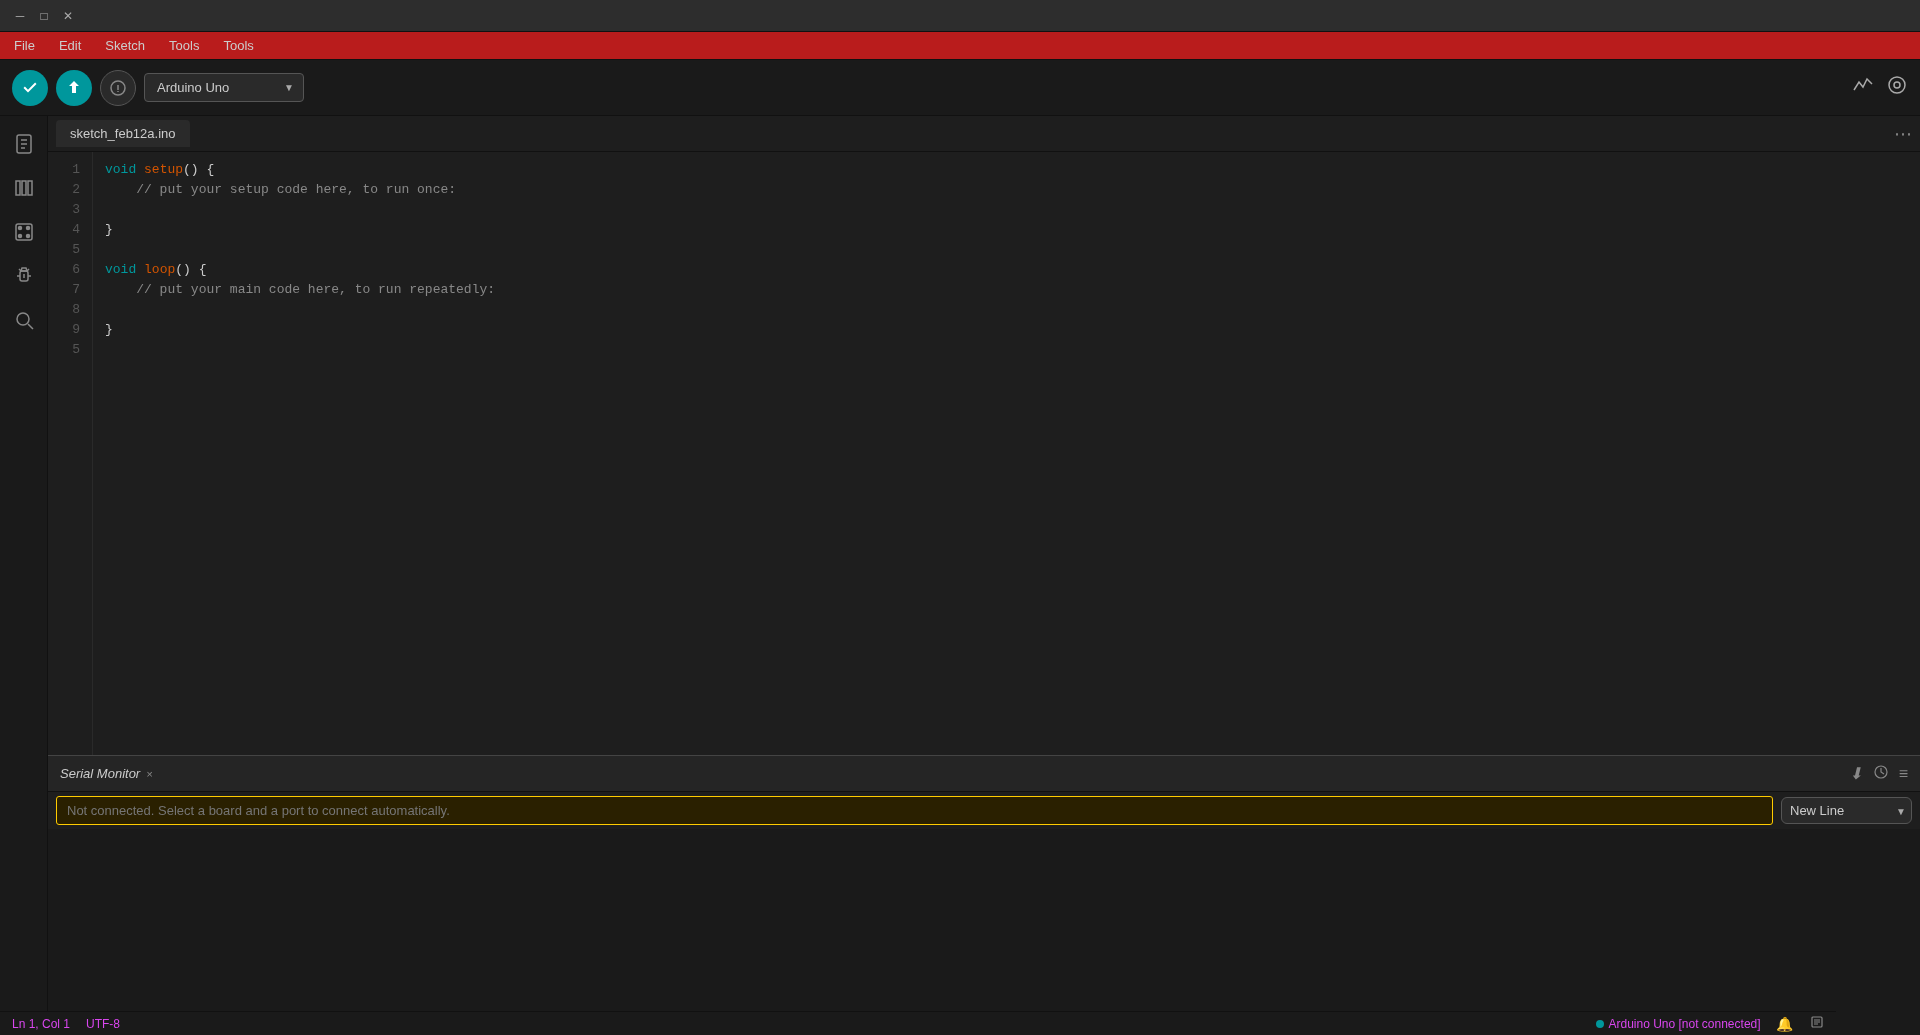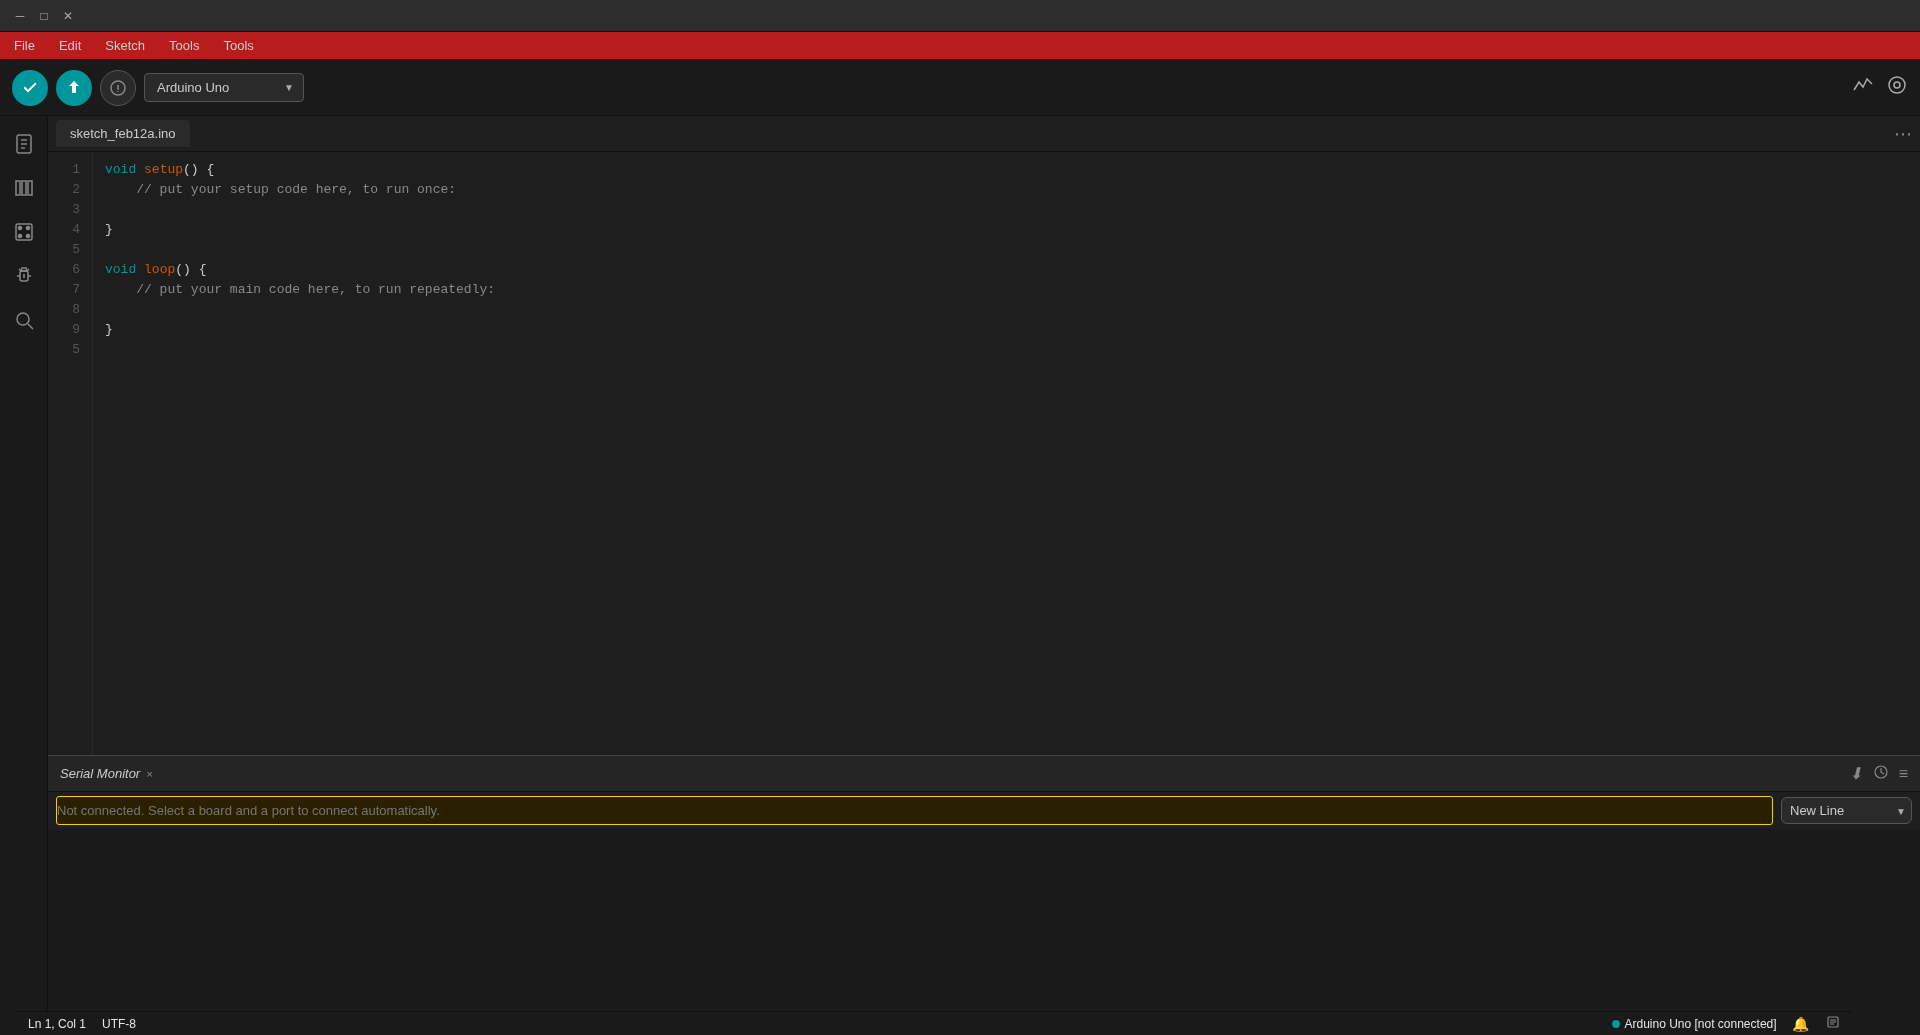--- a/index.html
+++ b/index.html
@@ -275,21 +275,21 @@
       align-items: center;
       padding: 4px 8px;
       gap: 8px;
       background: #1e1e1e;
     }
     #serial-message-input {
       flex: 1;
       background: #2a2a2a;
       border: 1px solid #ffcc00;
       color: #f0c040;
-      padding: 6px 0;
+      padding: 6px 10px;
       font-size: 13px;
       border-radius: 3px;
       outline: none;
     }
     #new-line-select {
       background: #2a2a2a;
       border: 1px solid #555;
       color: #ccc;
       padding: 5px 28px 5px 8px;
       font-size: 13px;
@@ -319,26 +319,26 @@
     }
 
     
     #status-bar {
       height: 24px;
       background: #1a1a1a;
       display: flex;
       align-items: center;
       padding: 0 12px;
       font-size: 12px;
-      color: #e5e5e5;
+      color: #d946ef;
       gap: 16px;
       border-top: 1px solid #111;
       position: fixed;
       bottom: 0;
-      left: 16px;
+      left: 0;
       width: 1836px;
     }
     .status-right {
       margin-left: auto;
       display: flex;
       gap: 16px;
       align-items: center;
     }
     .status-board-indicator {
       display: flex;

